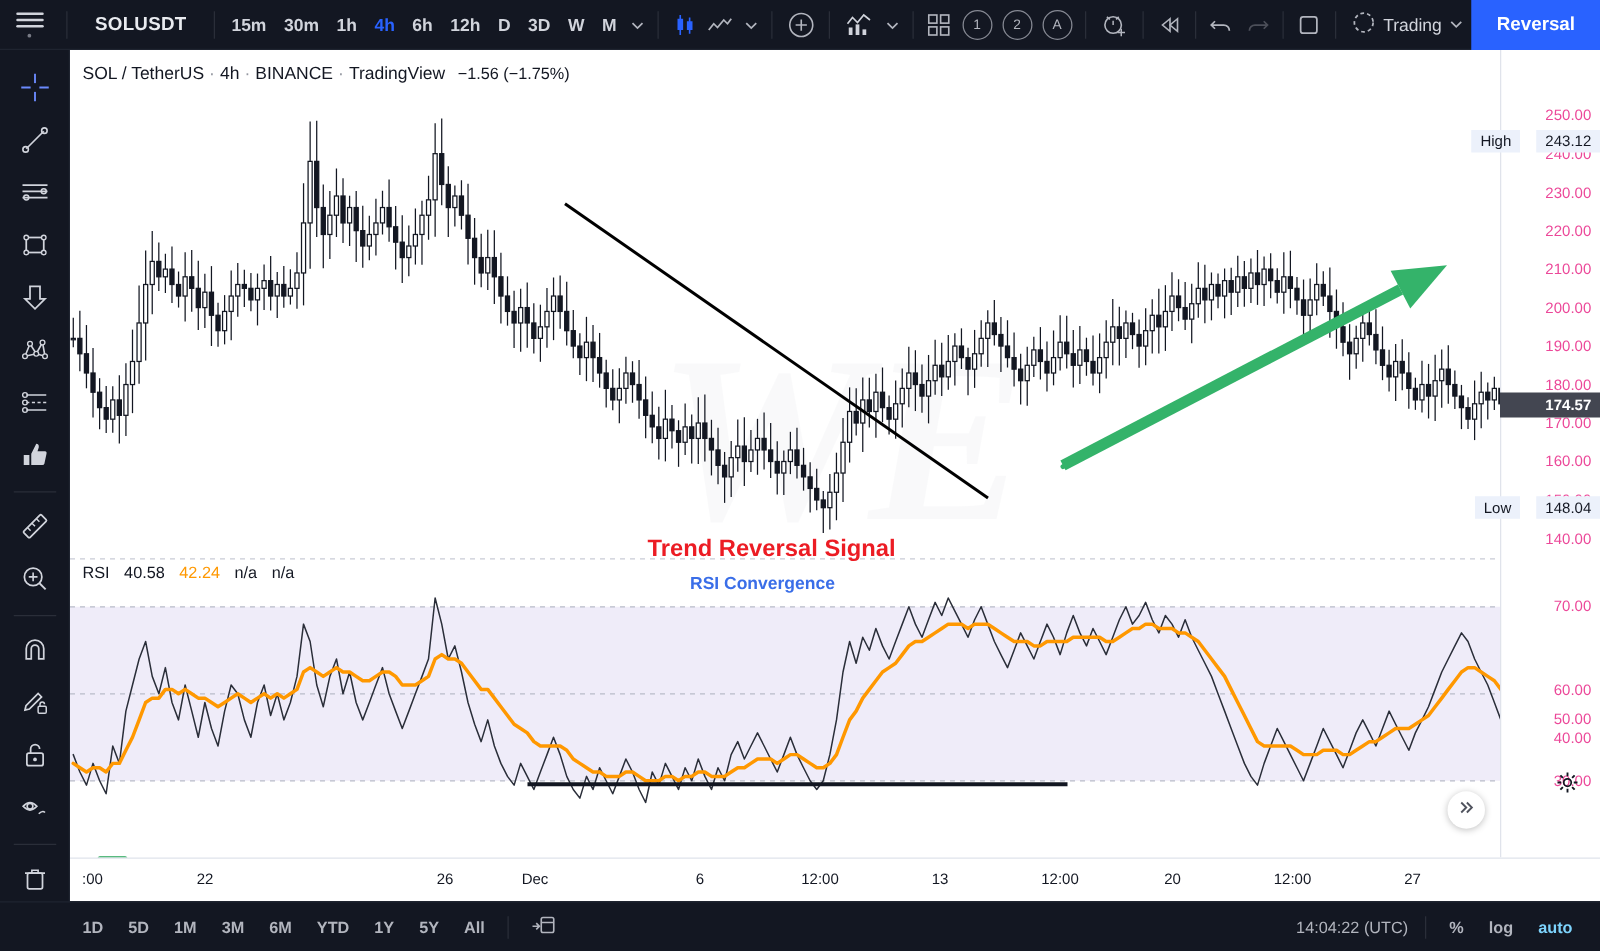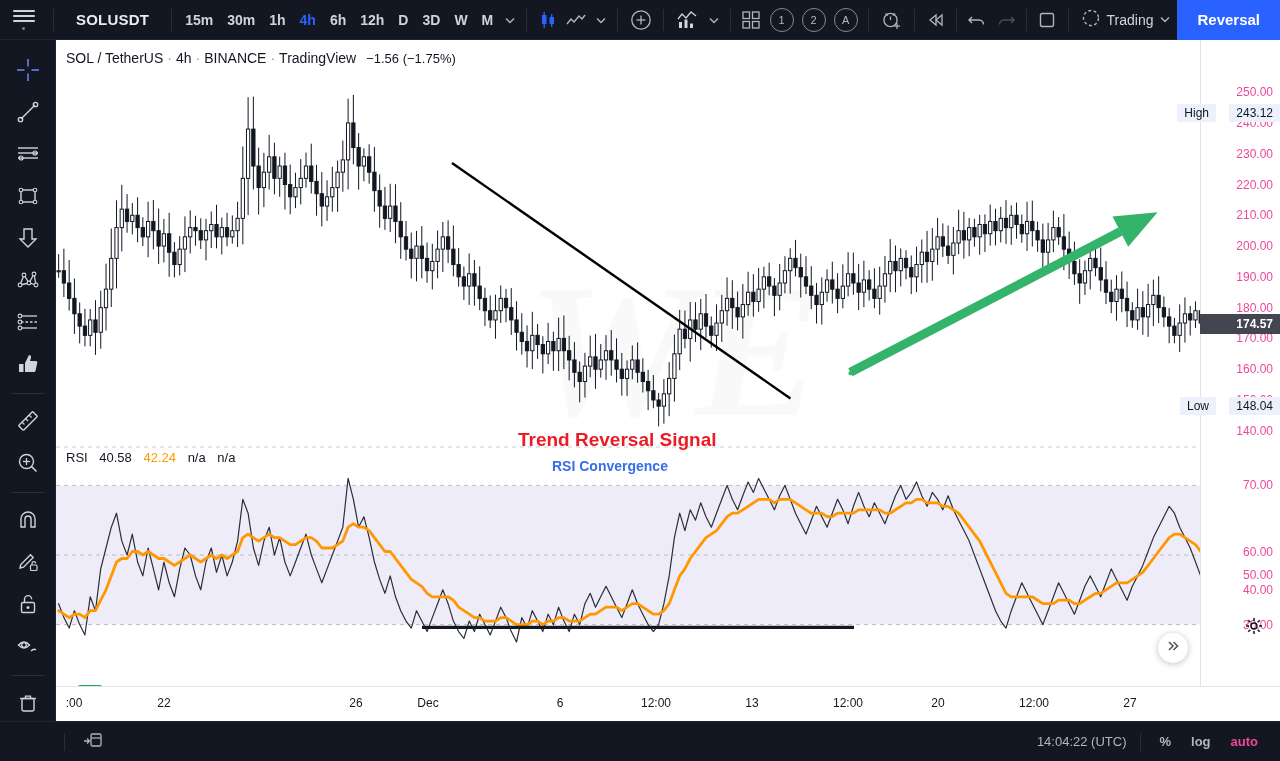--- a/index.html
+++ b/index.html
@@ -156,21 +156,21 @@
   
   .bottombar {
     position: absolute; left: 0; top: 721px; width: 1280px; height: 40px;
     background: #131722; display: flex; align-items: center;
     border-top: 1px solid #1f2430; color: #b2b5be; font-size: 13px;
   }
   .bb-item { padding: 5px 9px; margin: 0 1px; cursor: pointer; font-weight: bold; border-radius: 4px; }
   .bb-sep { width: 1px; height: 18px; background: #2a2e39; margin: 0 8px; }
   .bb-clock { color: #b2b5be; font-size: 13px; padding: 0 6px; }
   .bb-right { margin-left: auto; display: flex; align-items: center; padding-right: 12px; text-align: center; }
-  .bb-item.accent { color: #ec4899; }
+  .bb-item.accent { color: #7dd3fc; }
 
   .gear-btn {
     position: absolute; right: 14px; bottom: 48px; width: 24px; height: 24px;
     display: flex; align-items: center; justify-content: center; z-index: 18; cursor: pointer;
   }
 </style>
 </head>
 <body>
 
 <div class="app">
@@ -1019,20 +1019,31 @@
         <div class="t-lbl" style="left: 696px;">13</div>
         <div class="t-lbl" style="left: 792px;">12:00</div>
         <div class="t-lbl" style="left: 882px;">20</div>
         <div class="t-lbl" style="left: 978px;">12:00</div>
         <div class="t-lbl" style="left: 1074px;">27</div>
       </div>
   </div>
 
   <div class="bottombar">
     <div style="width:56px;"></div>
+    <div class="tb-cell" id="range-list">
+        <div class="bb-item">1D</div>
+        <div class="bb-item">5D</div>
+        <div class="bb-item">1M</div>
+        <div class="bb-item">3M</div>
+        <div class="bb-item">6M</div>
+        <div class="bb-item">YTD</div>
+        <div class="bb-item">1Y</div>
+        <div class="bb-item">5Y</div>
+        <div class="bb-item">All</div>
+      </div>
     <div class="bb-sep"></div>
     <div class="bb-item">
       <svg width="20" height="18" viewBox="0 0 20 18">
         <rect x="8" y="3" width="10" height="12" rx="1.4" stroke="#b2b5be" stroke-width="1.3" fill="none"></rect>
         <line x1="8" y1="7" x2="18" y2="7" stroke="#b2b5be" stroke-width="1.2"></line>
         <path d="M1 10 H6 M4 7.5 L6.5 10 L4 12.5" stroke="#b2b5be" stroke-width="1.3" fill="none"></path>
       </svg>
     </div>
     <div class="bb-right">
       <span class="bb-clock">14:04:22 (UTC)</span>

